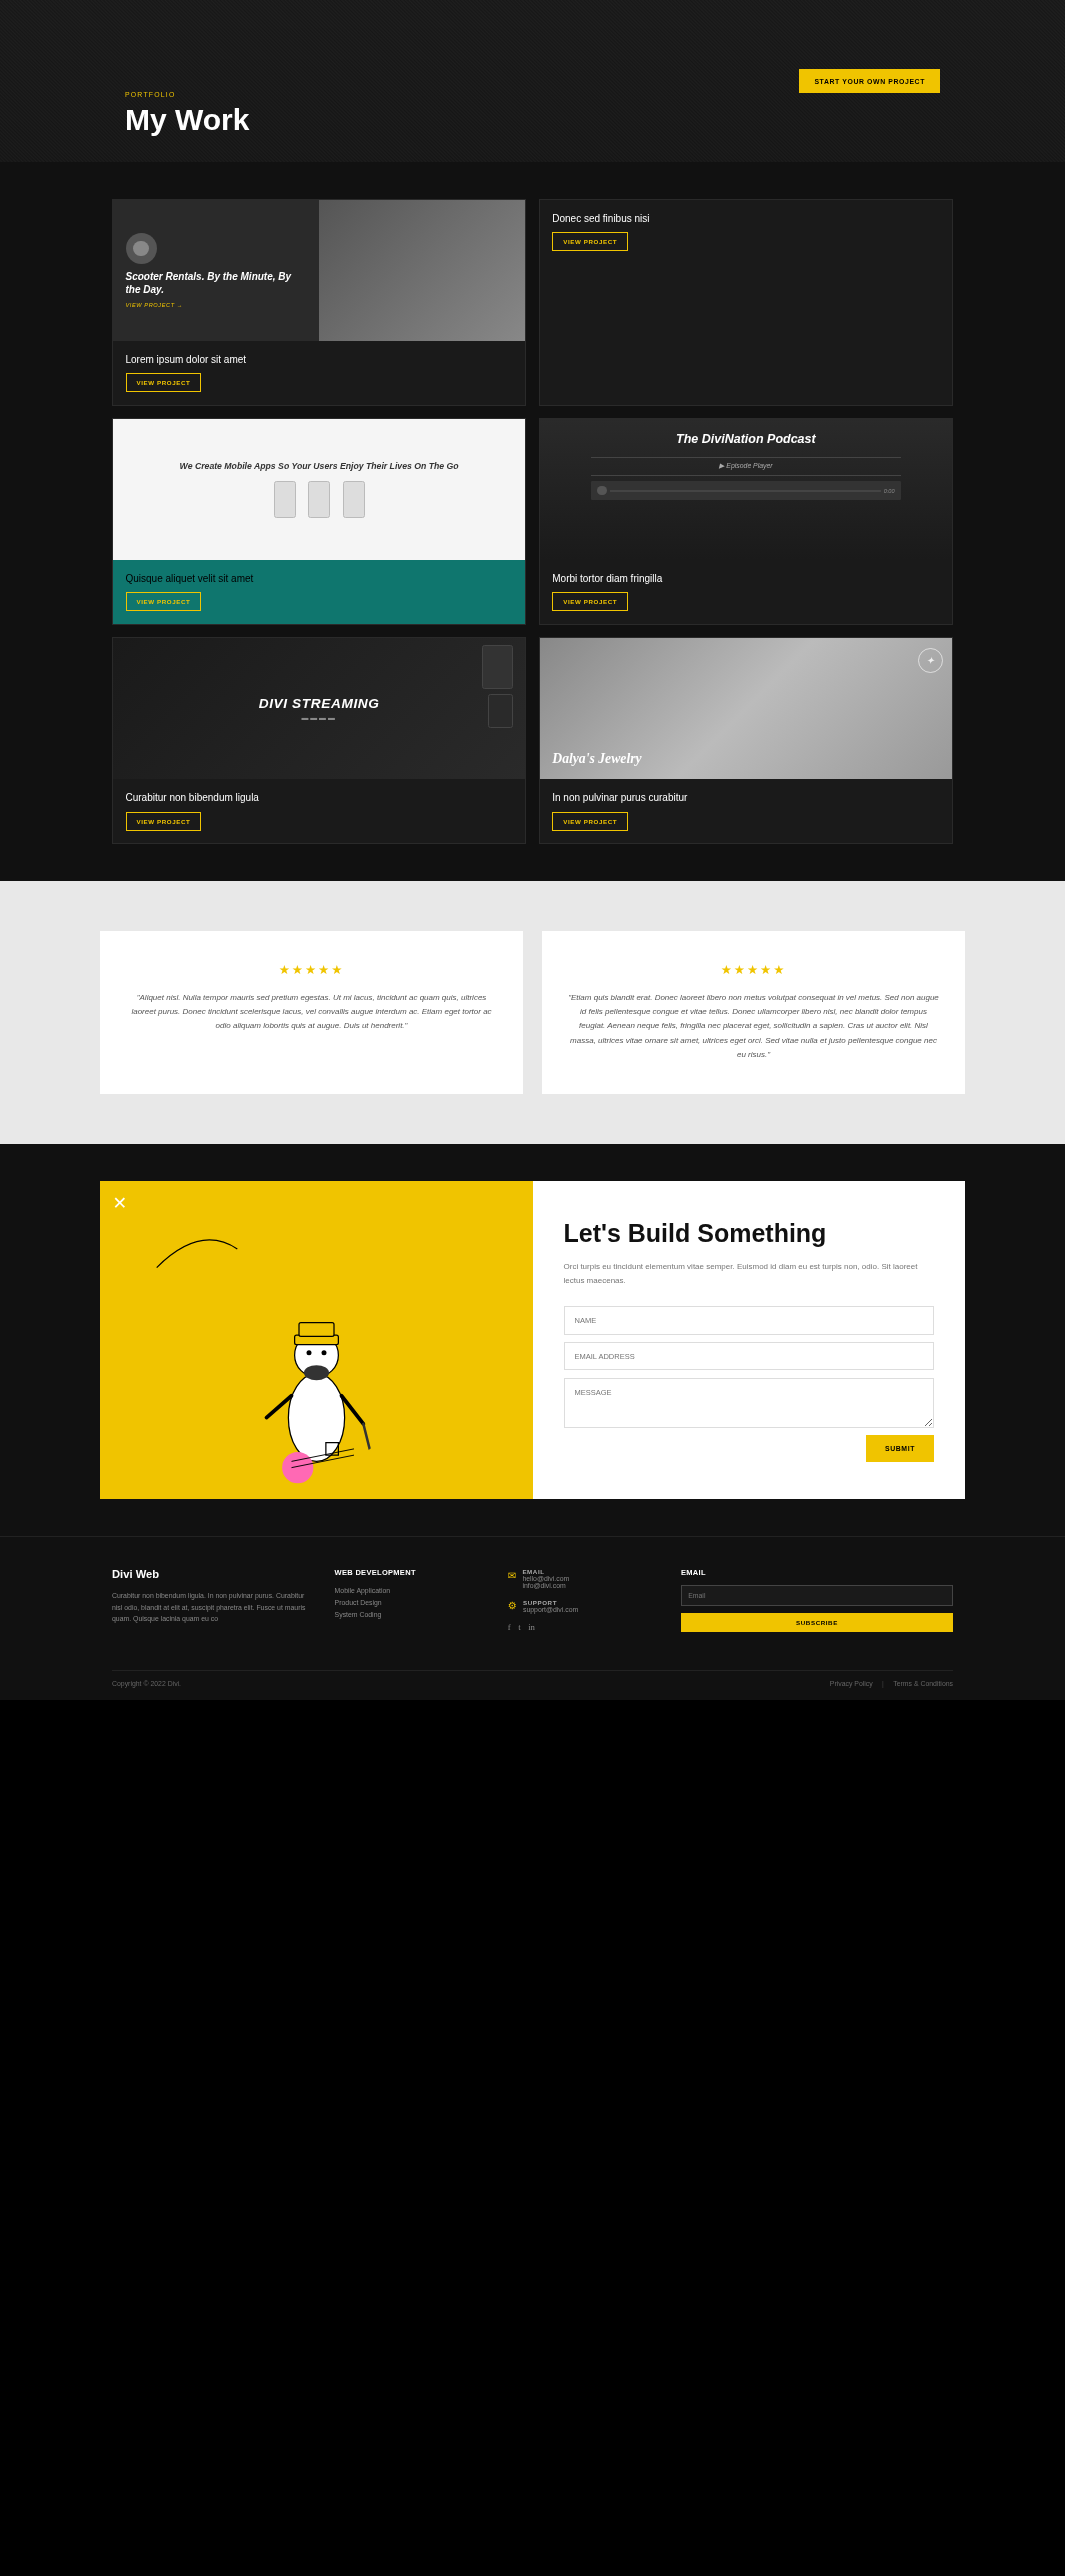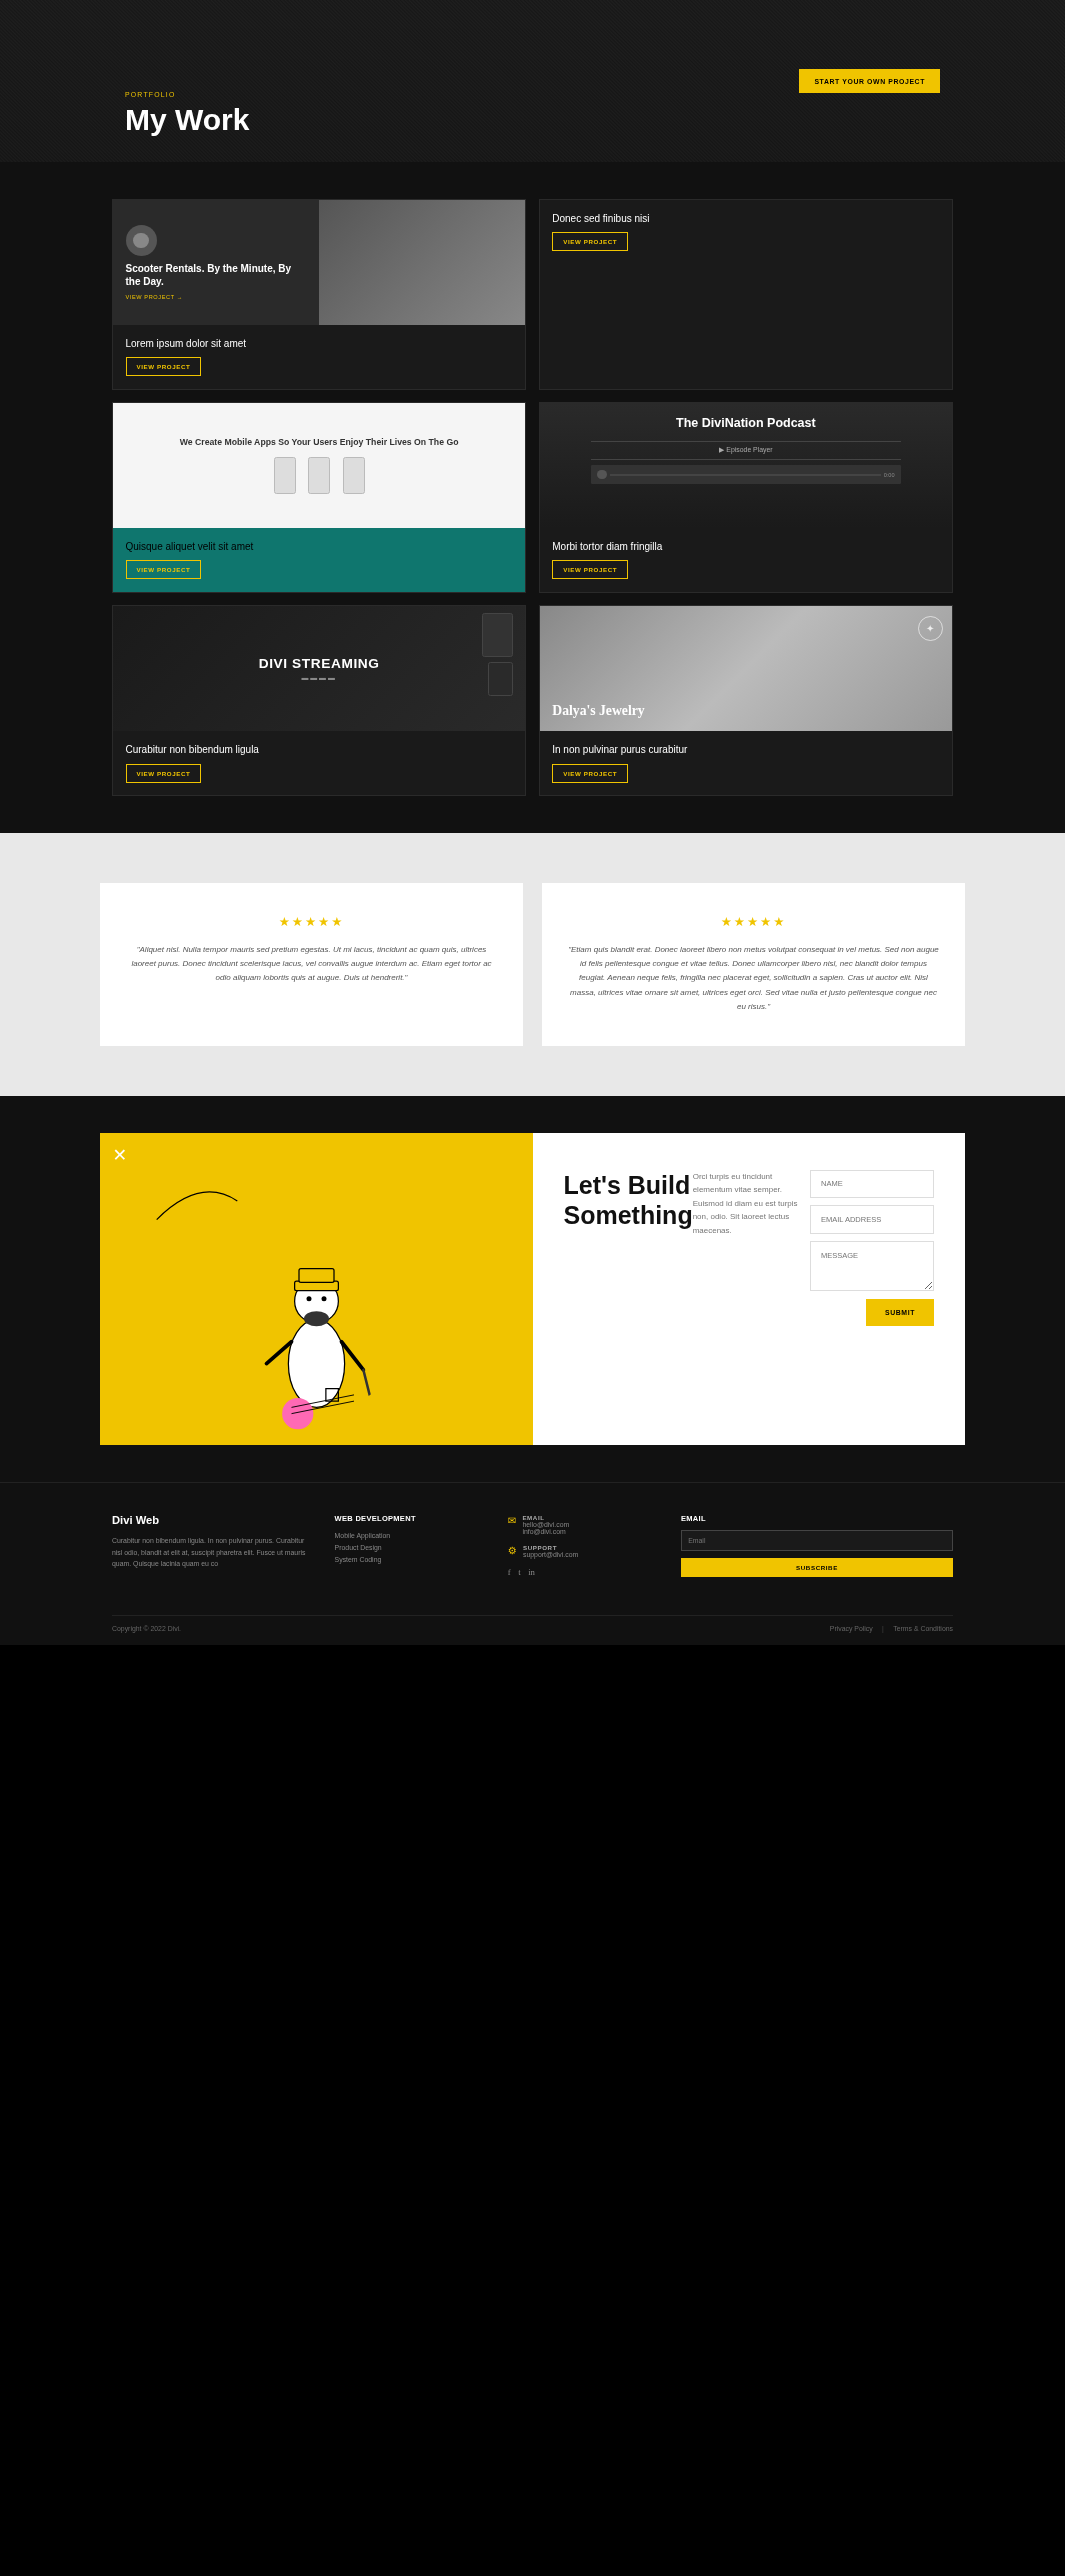--- a/index.html
+++ b/index.html
@@ -64,23 +64,24 @@
     .project-card {
       background: #1a1a1a;
       border: 0.6px solid #2a2a2a;
     }
     .project-card.light {
       background: #0f766e;
       color: #000;
     }
     .project-thumb {
       width: 100%;
-      height: 125px;
+      height: 141px;
       overflow: hidden;
       position: relative;
+      font-style: italic;
     }
     
     .thumb-divi-app {
       background: linear-gradient(135deg, #2a2a2a 0%, #1a1a1a 100%);
       display: flex;
       flex-direction: column;
       align-items: flex-start;
       justify-content: flex-end;
       height: 100%;
       padding: 12.5px;
@@ -278,21 +279,21 @@
     }
     .cta-x {
       position: absolute; top: 12.5px; left: 12.5px;
       font-size: 17.5px; color: #fff; font-weight: 300;
       font-family: sans-serif;
     }
 
     .cta-right {
       padding: 37px 31px;
       display: flex;
-      flex-direction: row;
+      flex-direction: column;
       justify-content: center;
     }
     .cta-title {
       font-size: 25px;
       font-weight: 700;
       font-family: sans-serif;
       color: #111;
       margin-bottom: 12.5px;
       line-height: 1.2;
     }

